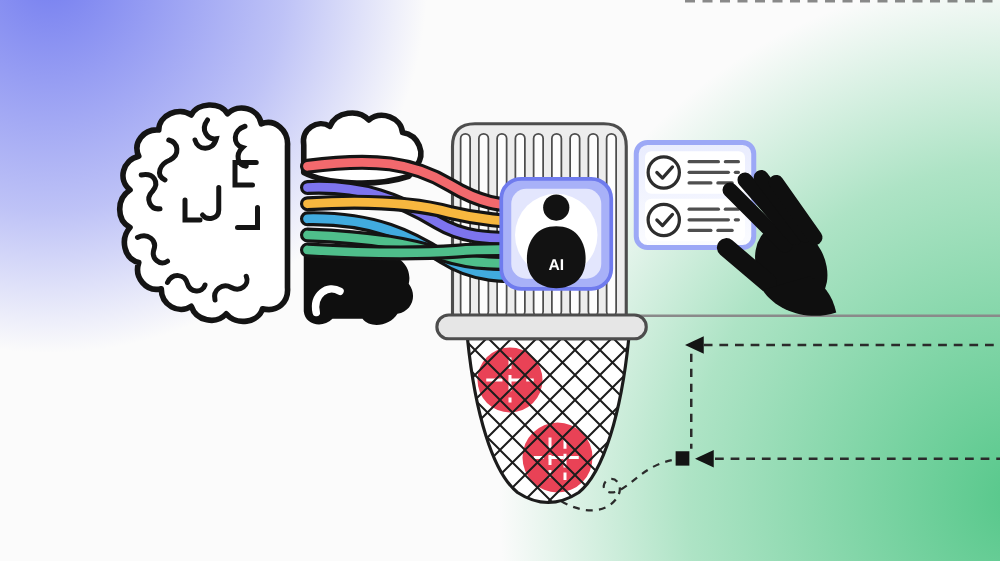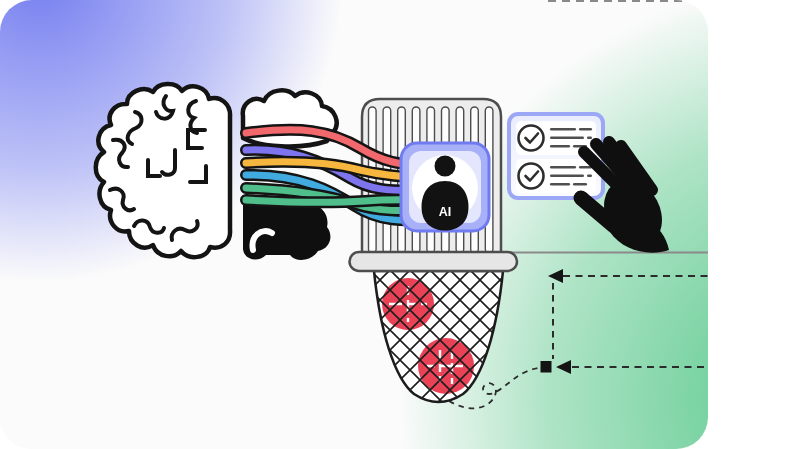--- a/index.html
+++ b/index.html
@@ -1,25 +1,24 @@
 <!DOCTYPE html>
 <html><head>
 <meta charset="utf-8">
 <style>
   html,body{margin:0;padding:0;background:#ffffff;}
   .stage{
     position:relative;
-    width:708px;height:449px;
+    width:800px;height:449px;
     overflow:hidden;
     font-family:"Liberation Sans", sans-serif;
     background:
       radial-gradient(420px 420px at 40px -20px, #767ff0 0%, rgba(140,148,243,.55) 45%, rgba(170,177,246,0) 72%),
       radial-gradient(540px 540px at 820px 400px, #54c789 0%, rgba(110,208,153,.55) 50%, rgba(180,230,200,0) 78%),
       #fbfbfb;
-    border-radius: 32px;
   }
   .stage svg{position:absolute;left:0;top:0;}
   text.ai-label{font-family:"Liberation Sans", sans-serif;font-size:12.5px;font-weight:bold;fill:#ffffff;}
 </style>
 </head>
 <body>
 
 <div class="stage">
 <svg width="800" height="449" viewBox="0 0 800 449">
   <defs>

